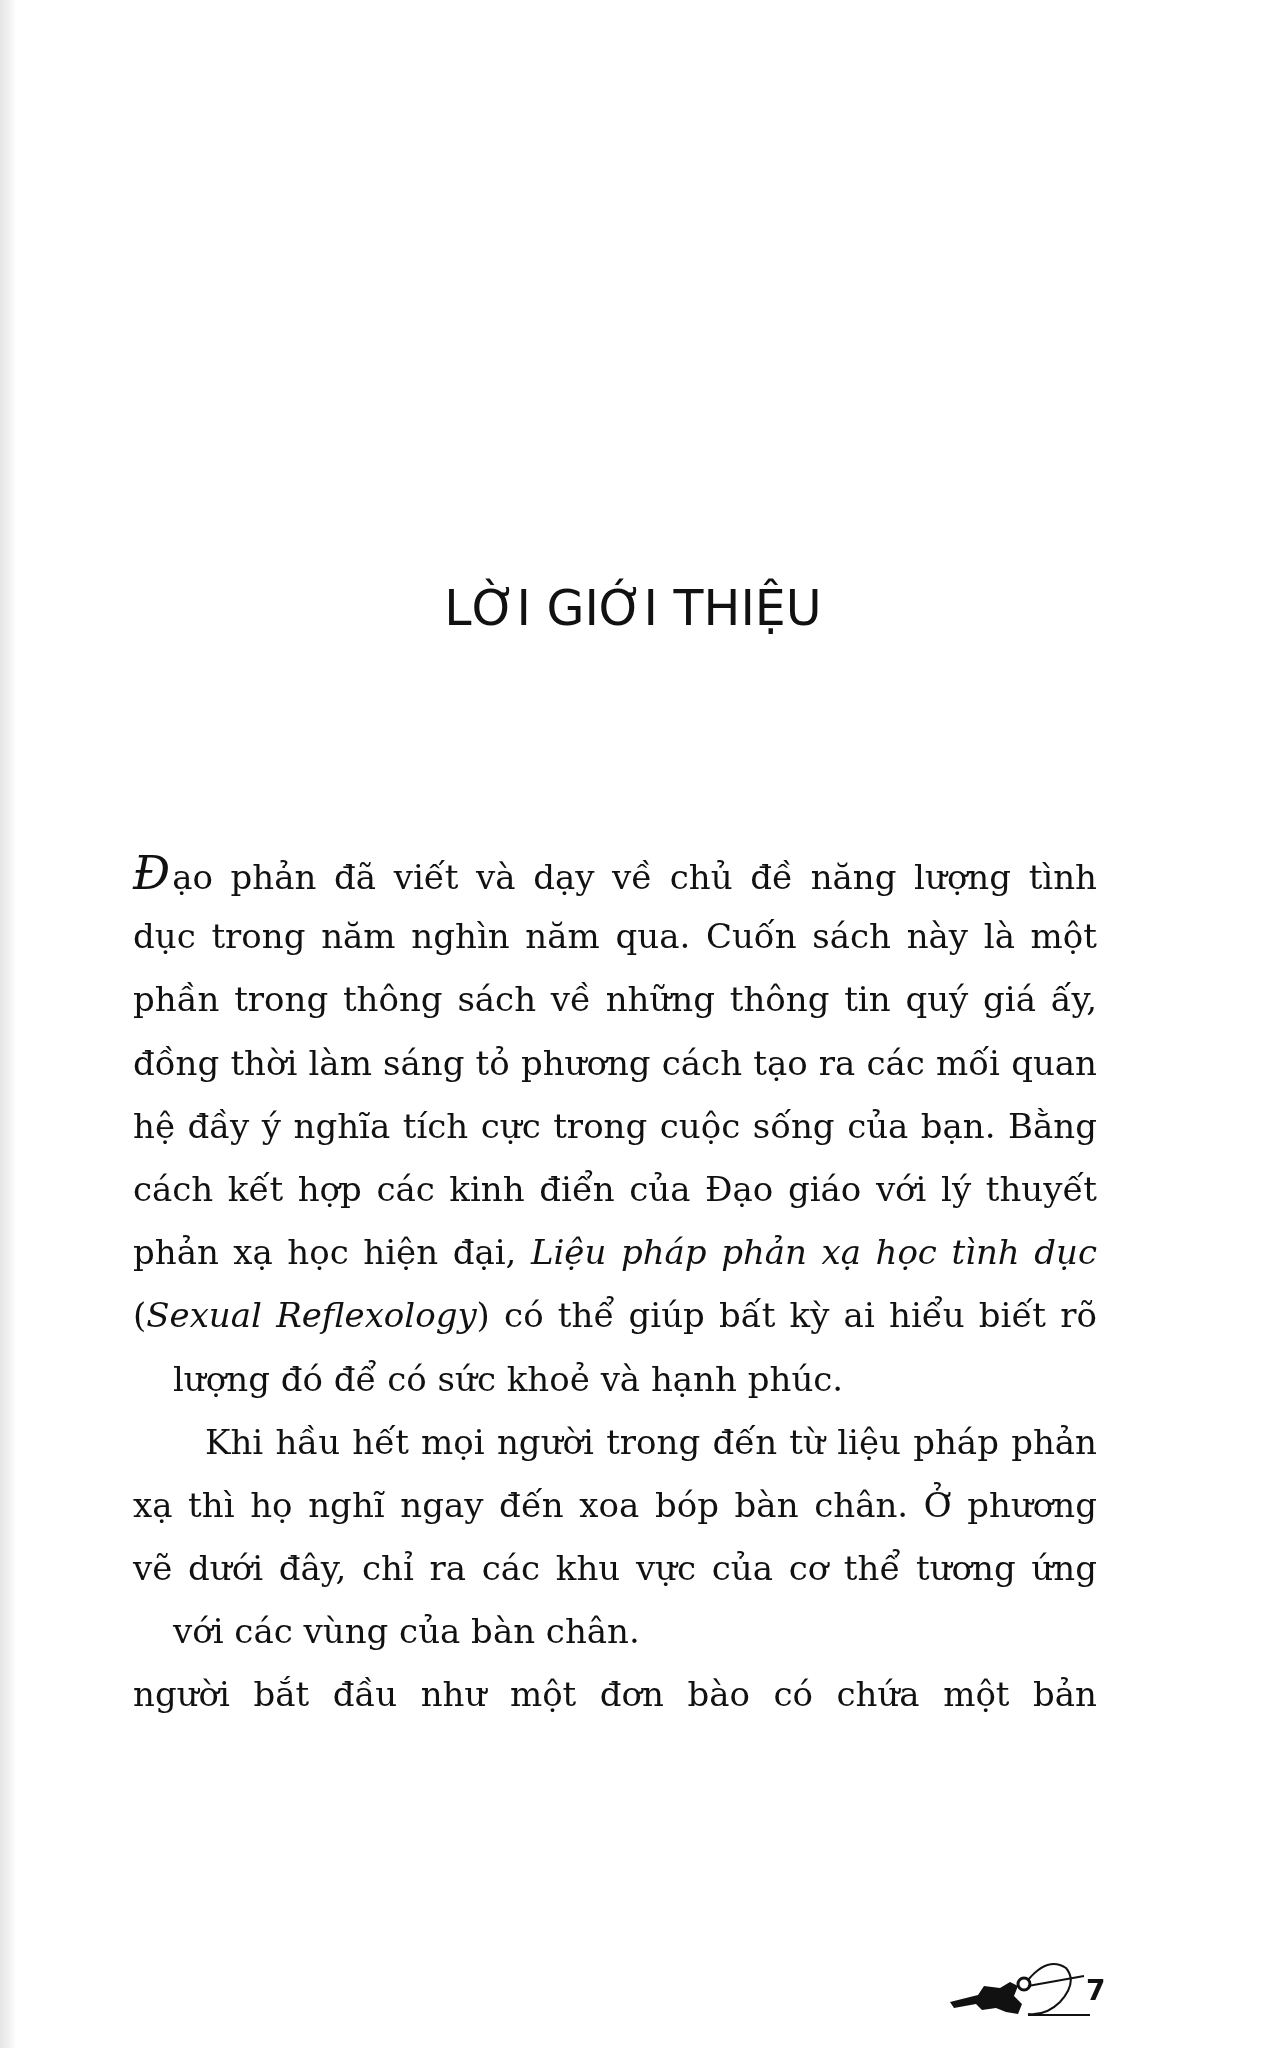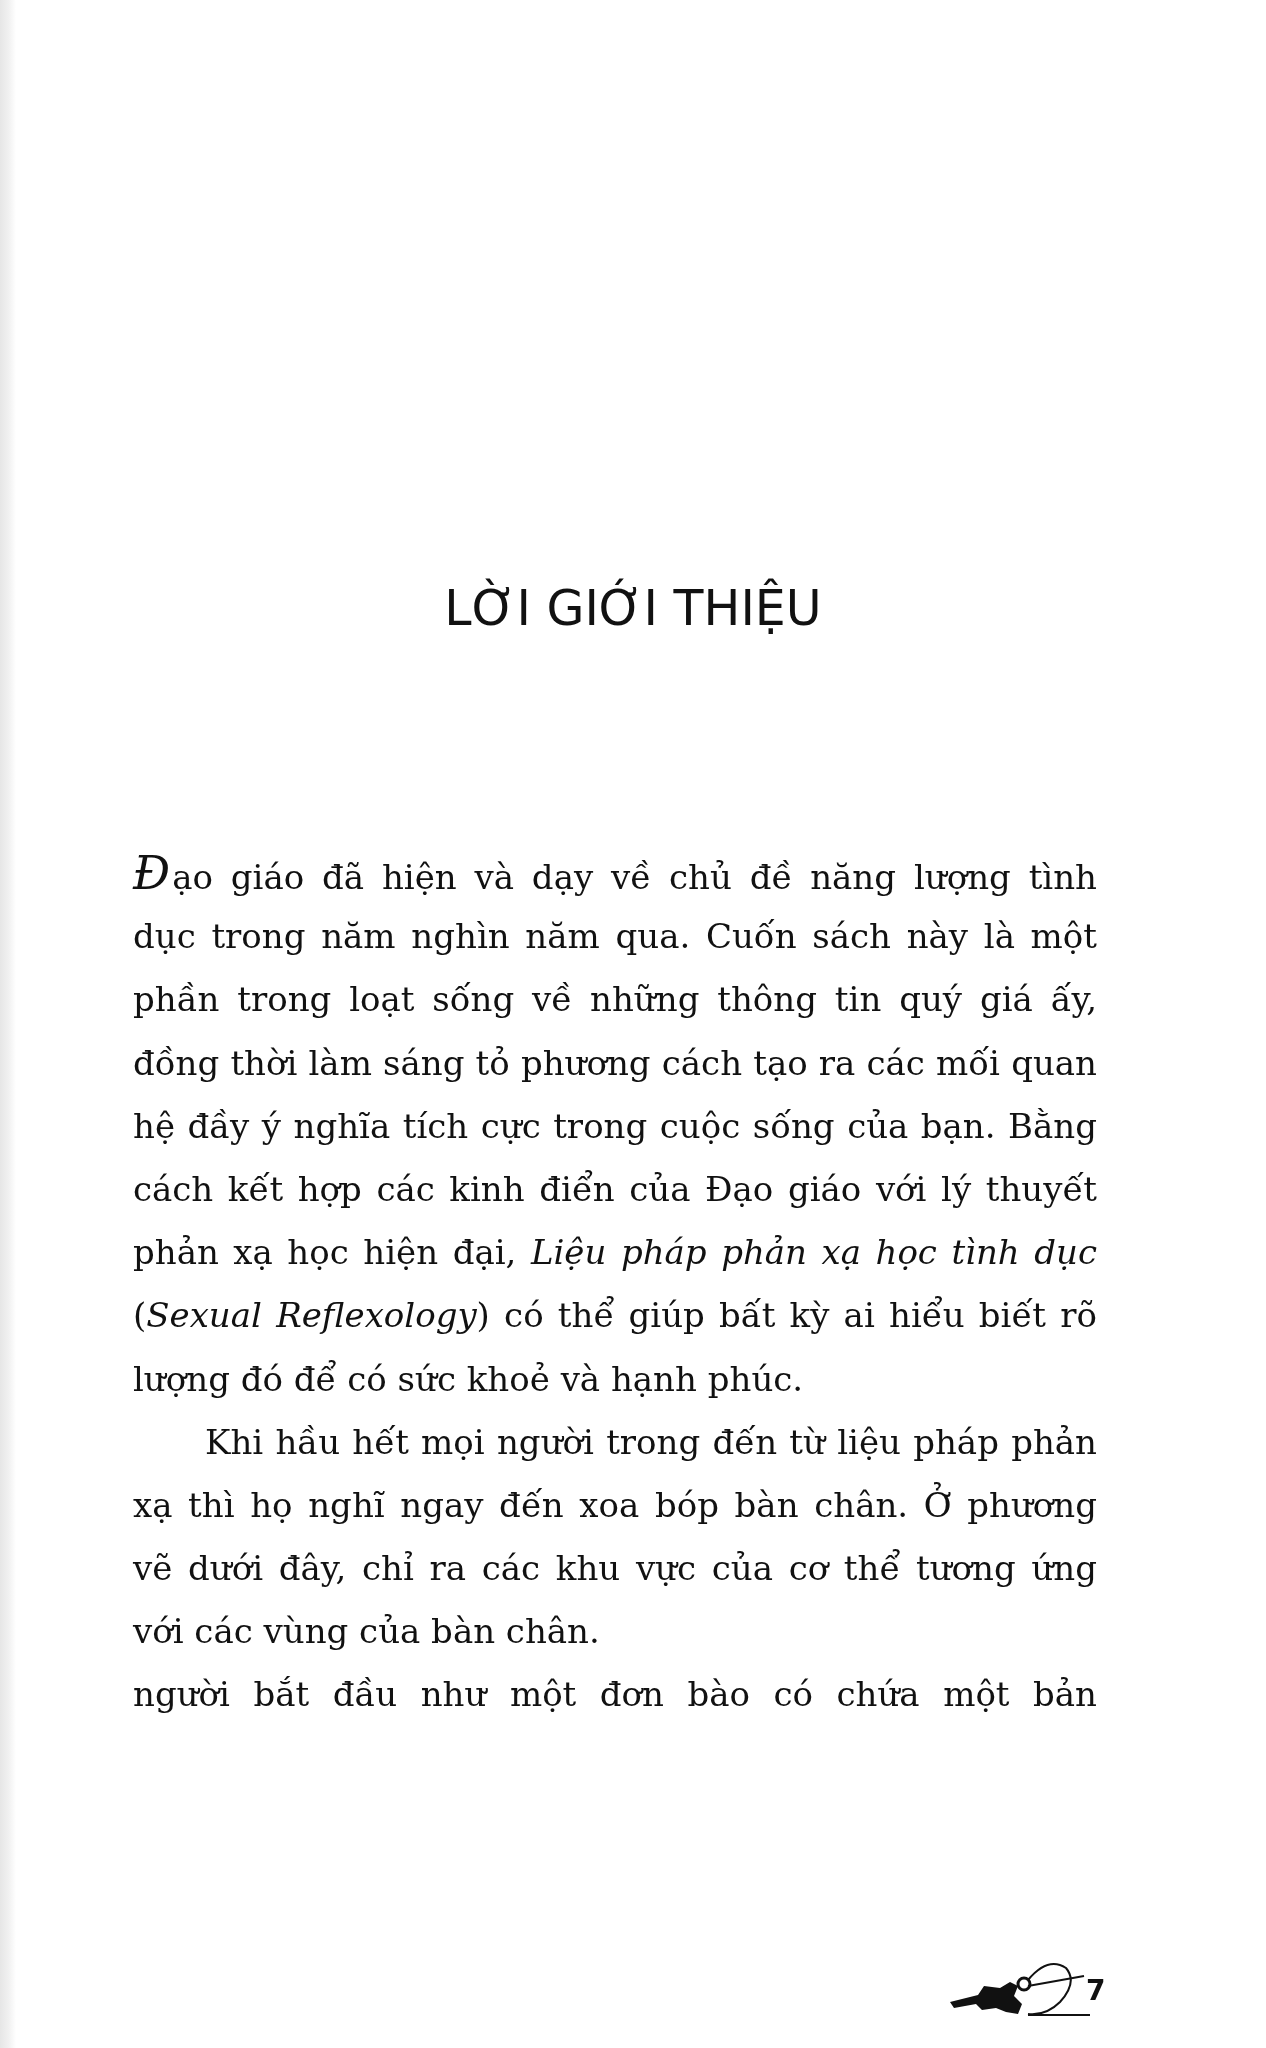--- a/index.html
+++ b/index.html
@@ -49,20 +49,21 @@
     }
     .line {
       display: block;
       white-space: nowrap;
       text-align: justify;
       text-align-last: justify;
       height: 63.2px;
     }
     .line.last {
       text-align-last: left;
+      margin-left: 40px;
     }
     .line.indent {
       padding-left: 72px;
     }
     .dropcap {
       font-family: "DejaVu Serif", serif;
       font-style: italic;
       font-size: 46px;
       display: inline-block;
       position: relative;
@@ -98,23 +99,23 @@
 </head>
 <body>
 
 <div class="page-edge"></div>
 
 <h1 class="chapter-title">LỜI GIỚI THIỆU</h1>
 
 <div class="body-text">
 
   <div>
-    <span class="line"><span class="dropcap">Đ</span><span>ạo giáo đã hiện và dạy về chủ đề năng lượng tình</span></span>
+    <span class="line"><span class="dropcap">Đ</span><span>ạo phản đã viết và dạy về chủ đề năng lượng tình</span></span>
     <span class="line">dục trong năm nghìn năm qua. Cuốn sách này là một</span>
-    <span class="line">phần trong loạt sống về những thông tin quý giá ấy,</span>
+    <span class="line">phần trong thông sách về những thông tin quý giá ấy,</span>
     <span class="line">đồng thời làm sáng tỏ phương cách tạo ra các mối quan</span>
     <span class="line">hệ đầy ý nghĩa tích cực trong cuộc sống của bạn. Bằng</span>
     <span class="line">cách kết hợp các kinh điển của Đạo giáo với lý thuyết</span>
     <span class="line"><span>phản xạ học hiện đại, </span><em>Liệu pháp phản xạ học tình dục</em></span>
     <span class="line"><span>(</span><em>Sexual Reflexology</em><span>) có thể giúp bất kỳ ai hiểu biết rõ</span></span>
     <span class="line last">lượng đó để có sức khoẻ và hạnh phúc.</span>
   </div>
 
   <div>
     <span class="line indent">Khi hầu hết mọi người trong đến từ liệu pháp phản</span>

